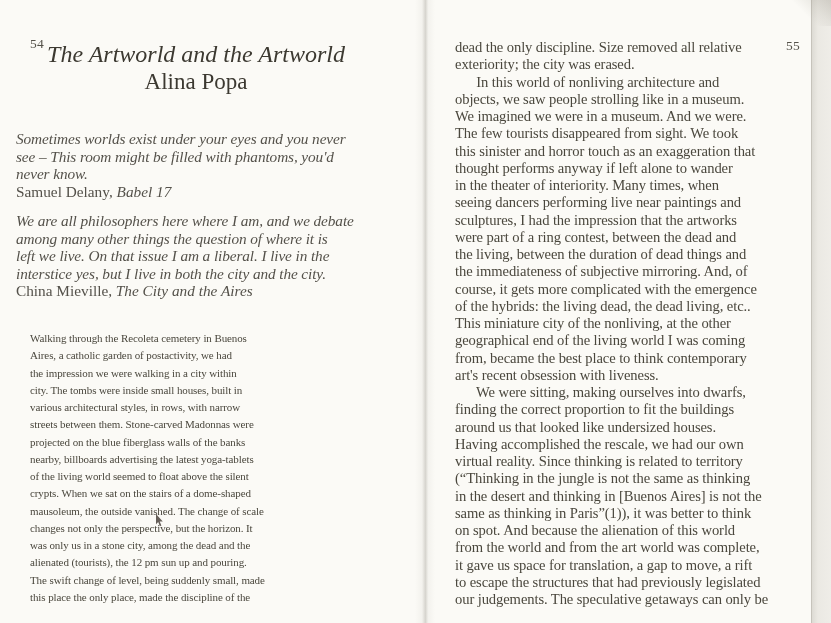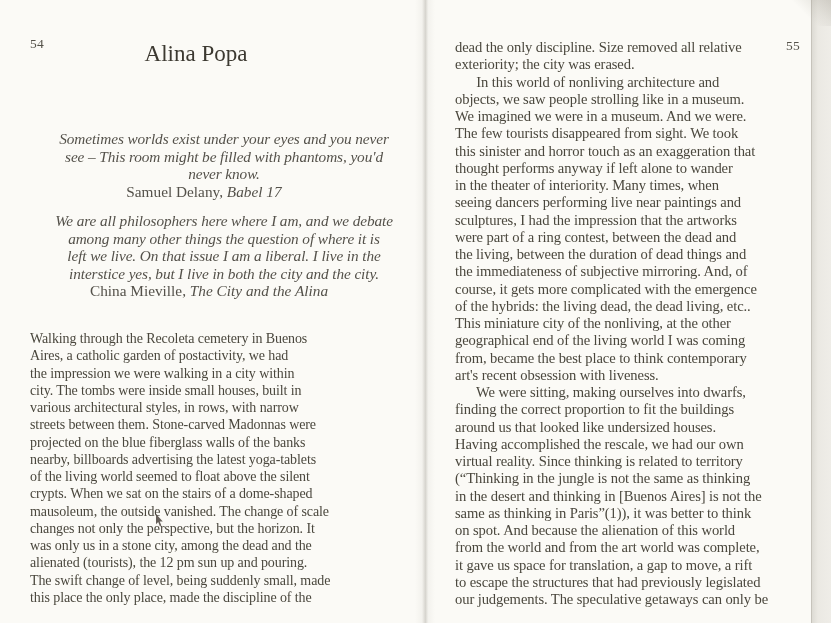--- a/index.html
+++ b/index.html
@@ -33,32 +33,32 @@
     background: linear-gradient(225deg, rgba(150,145,133,0.35) 0%, rgba(150,145,133,0.12) 35%, rgba(150,145,133,0) 60%);
   }
 
   
   .pagenum {
     position: absolute; font-size: 13.5px; color: #55524a; letter-spacing: 0.3px; margin-top: 24px;
   }
   .body-lines {
     position: absolute;
     white-space: pre;
-    font-size: 14px;
+    font-size: 11px;
     line-height: 17.25px;
     letter-spacing: -0.1px;
     color: #4a473d;
   }
 
   
   .title-block { position: absolute; left: 10px; top: 40px; width: 372px; text-align: center; }
   .essay-title { font-style: italic; font-size: 24px; line-height: 28px; color: #3c3931; font-weight: normal; margin: 0; }
   .essay-author { font-size: 23px; line-height: 28px; color: #3c3931; margin: 0; }
 
-  .epigraph { position: absolute; left: 40px; width: 368px; text-align: center; }
+  .epigraph { position: absolute; left: 16px; width: 368px; text-align: left; }
   .epigraph .quote-lines {
     position: static;
     font-style: italic;
     white-space: pre;
     font-size: 15.3px;
     line-height: 17.5px;
     letter-spacing: -0.1px;
     color: #54514a;
   }
   .epigraph .attribution {
@@ -80,36 +80,37 @@
 </style>
 </head>
 <body>
 
 <div class="spread">
 
   <div>
     <div class="pagenum" style="left:30px; top:12px;">54</div>
 
     <div class="title-block">
+      <h1 class="essay-title">The Artworld and the Artworld</h1>
       <div class="essay-author">Alina Popa</div>
     </div>
 
     <div class="epigraph epigraph-1">
       <div class="quote-lines">Sometimes worlds exist under your eyes and you never
 see – This room might be filled with phantoms, you'd
 never know.</div>
       <div class="attribution"><span>Samuel Delany, </span><span class="work">Babel 17</span></div>
     </div>
 
     <div class="epigraph epigraph-2">
       <div class="quote-lines">We are all philosophers here where I am, and we debate
 among many other things the question of where it is
 left we live. On that issue I am a liberal. I live in the
 interstice yes, but I live in both the city and the city.</div>
-      <div class="attribution"><span>China Mieville, </span><span class="work">The City and the Alina</span></div>
+      <div class="attribution"><span>China Mieville, </span><span class="work">The City and the Aires</span></div>
     </div>
 
     <div class="body-lines left-body">Walking through the Recoleta cemetery in Buenos
 Aires, a catholic garden of postactivity, we had
 the impression we were walking in a city within
 city. The tombs were inside small houses, built in
 various architectural styles, in rows, with narrow
 streets between them. Stone-carved Madonnas were
 projected on the blue fiberglass walls of the banks
 nearby, billboards advertising the latest yoga-tablets

